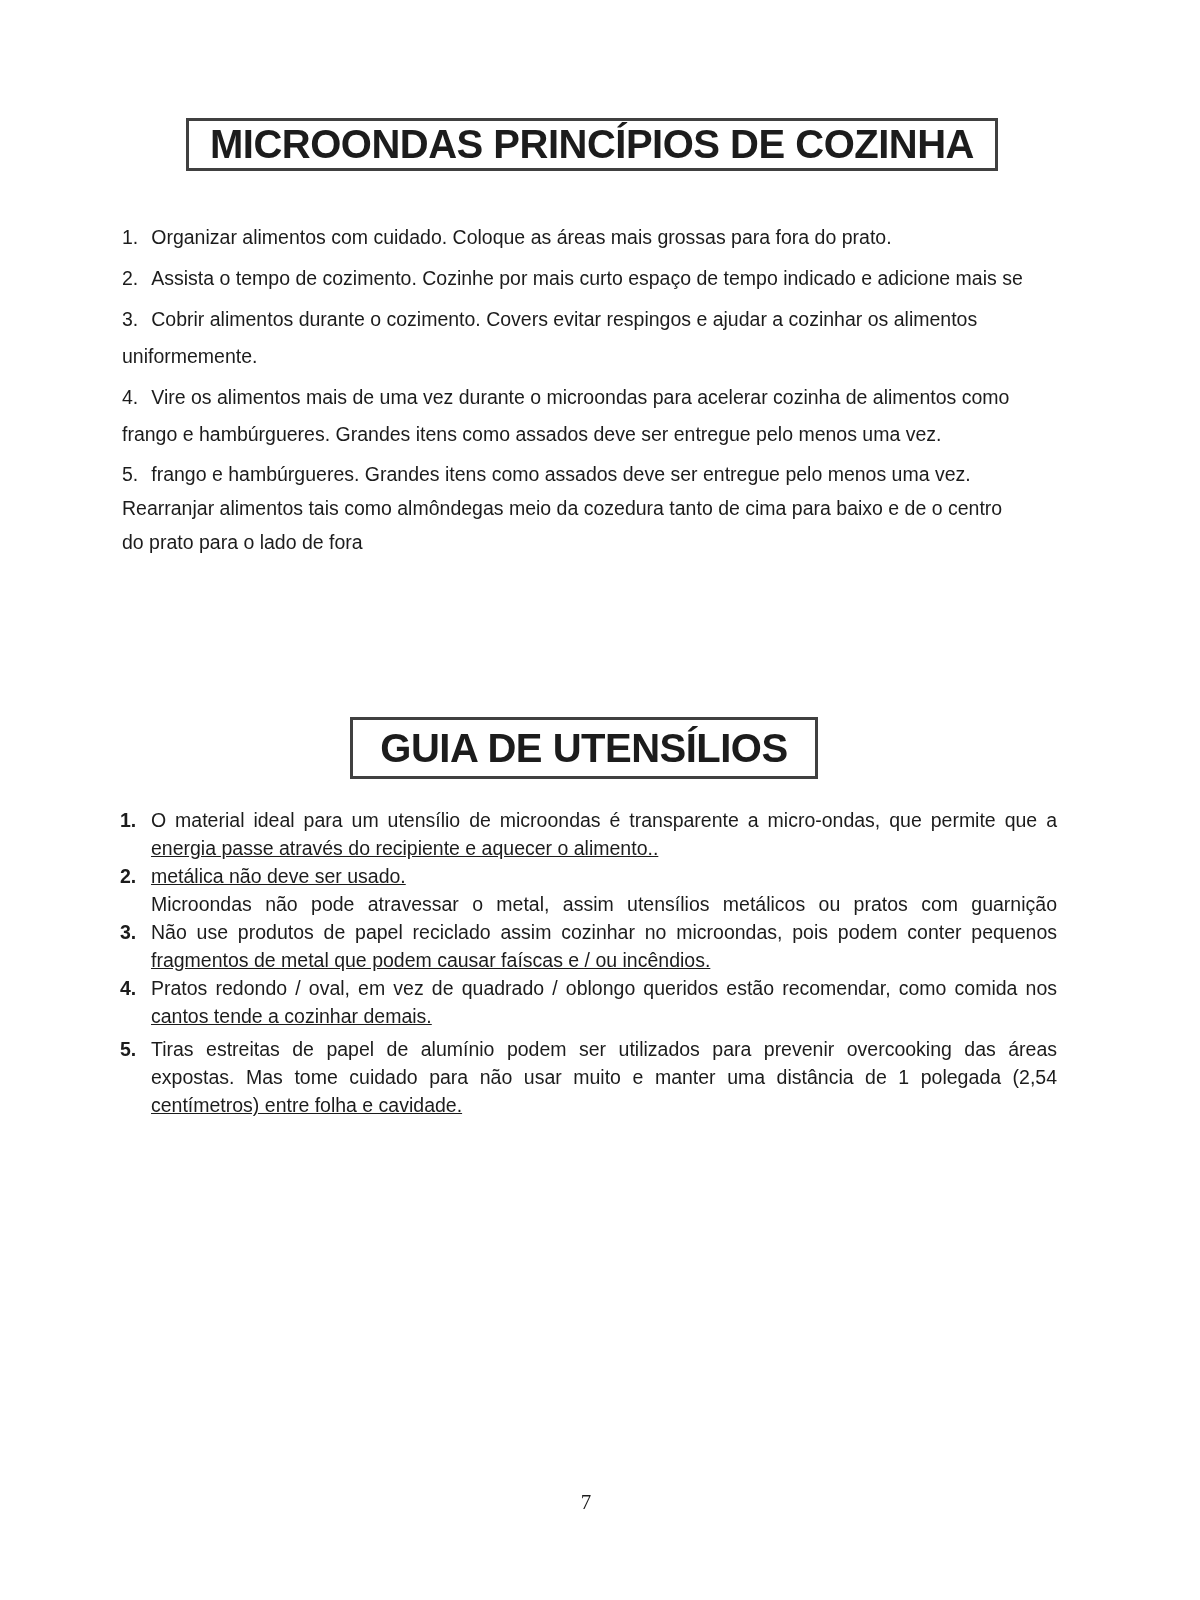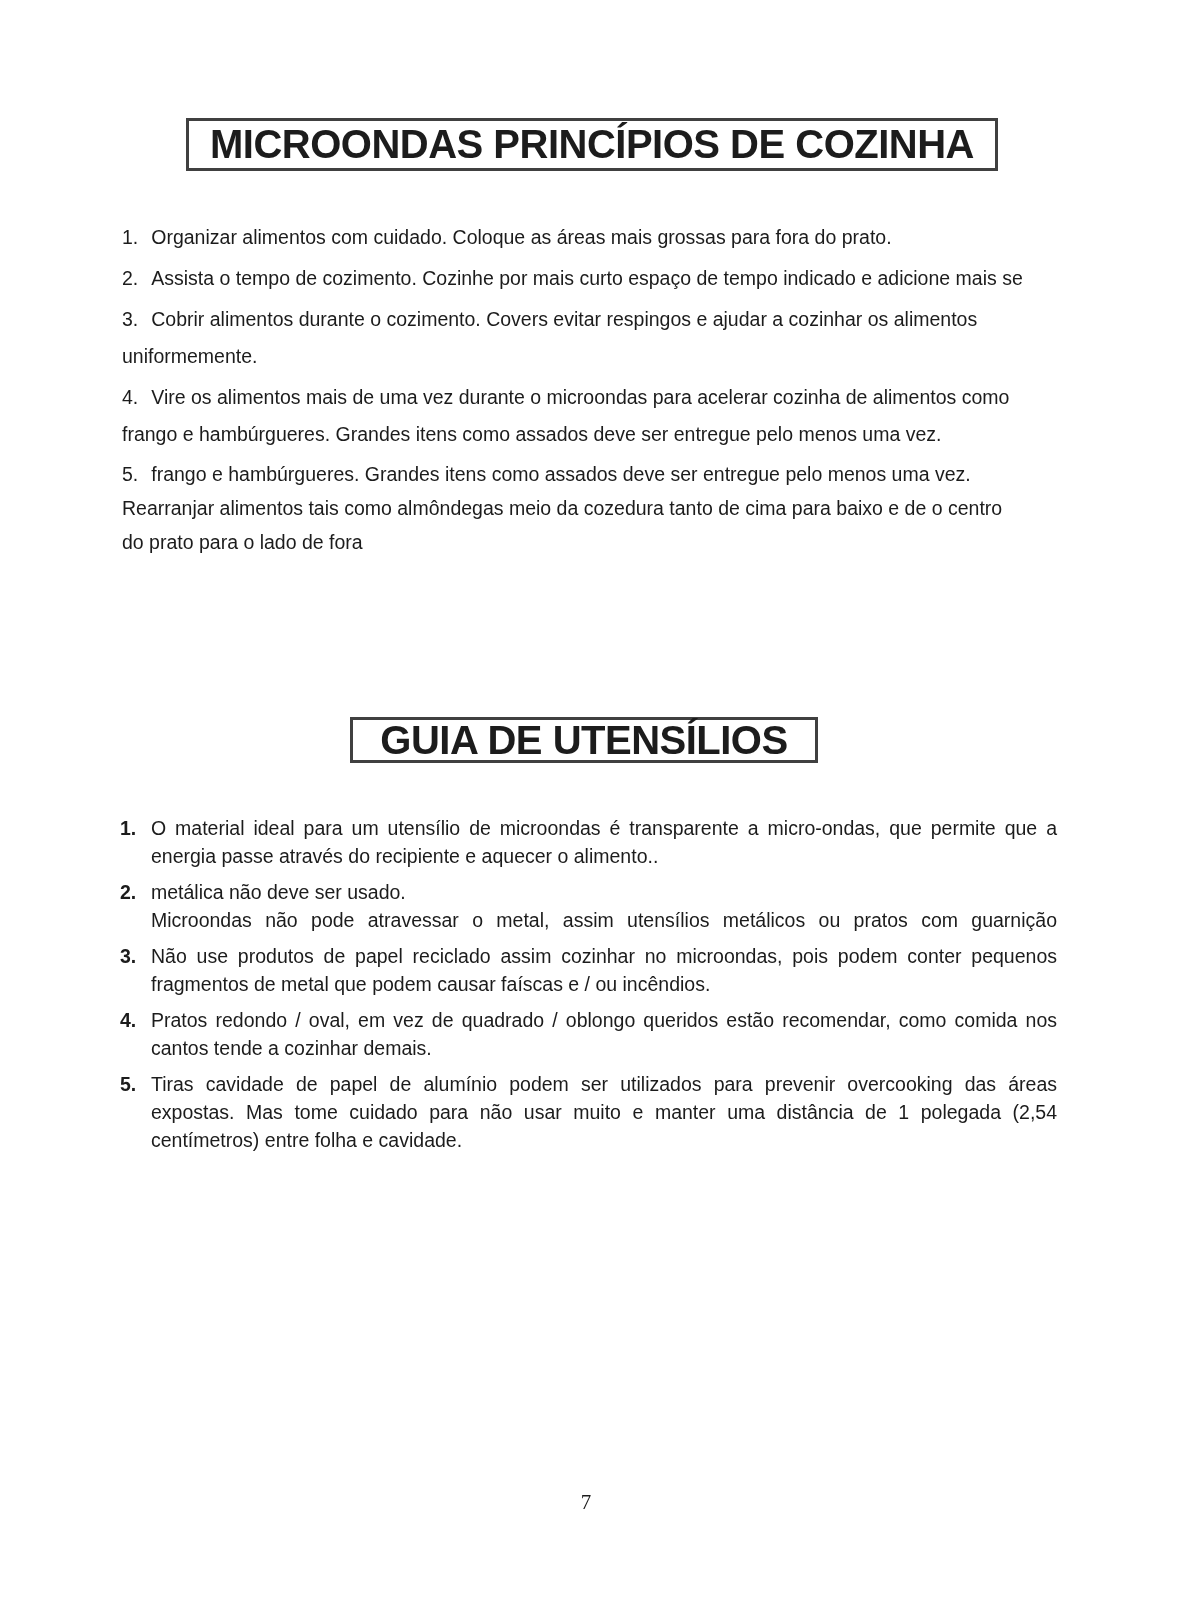--- a/index.html
+++ b/index.html
@@ -19,21 +19,21 @@
     border: 3px solid #404040;
     display: flex;
     align-items: center;
     justify-content: center;
     font-weight: bold;
     font-size: 40px;
     letter-spacing: -0.5px;
     white-space: nowrap;
   }
   .title-box.box1 { left: 186px; top: 118px; width: 812px; height: 53px; }
-  .title-box.box2 { left: 350px; top: 717px; width: 468px; height: 46px; }
+  .title-box.box2 { left: 350px; top: 717px; width: 468px; height: 62px; }
 
   
   .list1 {
     position: absolute;
     left: 122px;
     top: 219px;
     width: 936px;
     font-size: 19.5px;
   }
   .list1 .item { margin-bottom: 4px; }
@@ -51,30 +51,31 @@
   }
   .list2 .item { position: relative; }
   .list2 .item:last-child { margin-top: 5px; }
   .list2 .num {
     position: absolute;
     left: 0;
     top: 0;
     font-weight: bold;
     line-height: 28px;
   }
-  .list2 .body { margin-left: 31px; margin-top: 8px; }
+  .list2 .body { margin-left: 31px; }
   .list2 .jline {
     line-height: 28px;
     text-align: justify;
     text-align-last: justify;
   }
   .list2 .jline.last {
     text-align: center;
     text-align-last: left;
     white-space: nowrap;
+    text-decoration: underline;
   }
   .page-number {
     position: absolute;
     left: 0;
     top: 1490px;
     width: 1172px;
     text-align: center;
     font-family: "Liberation Serif", serif;
     font-size: 21px;
     color: #1c1c1c;
@@ -140,21 +141,21 @@
       <div class="item">
         <span class="num">4.</span>
         <div class="body">
           <div class="jline">Pratos redondo / oval, em vez de quadrado / oblongo queridos estão recomendar, como comida nos</div>
           <div class="jline last">cantos tende a cozinhar demais.</div>
         </div>
       </div>
       <div class="item">
         <span class="num">5.</span>
         <div class="body">
-          <div class="jline">Tiras cavidade de papel de alumínio podem ser utilizados para prevenir overcooking das áreas</div>
+          <div class="jline">Tiras estreitas de papel de alumínio podem ser utilizados para prevenir overcooking das áreas</div>
           <div class="jline">expostas. Mas tome cuidado para não usar muito e manter uma distância de 1 polegada (2,54</div>
           <div class="jline last">centímetros) entre folha e cavidade.</div>
         </div>
       </div>
     </div>
 
   <div class="page-number">7</div>
 
 </div>
 

